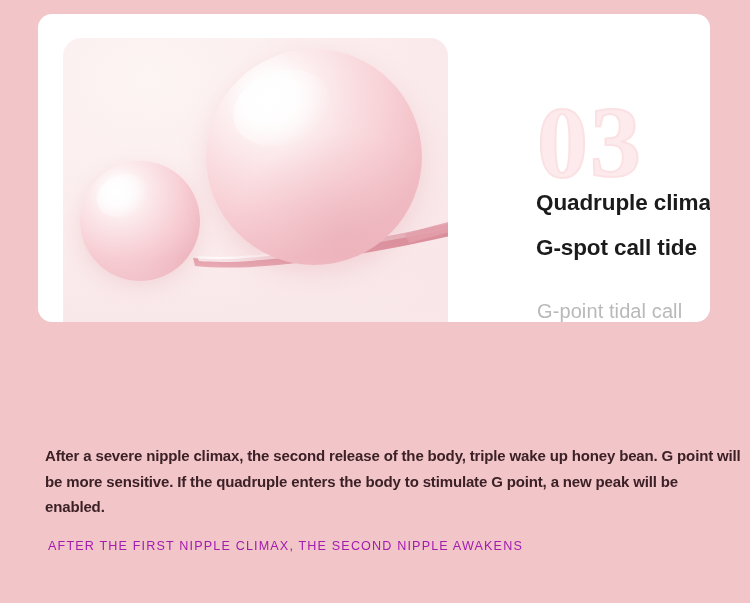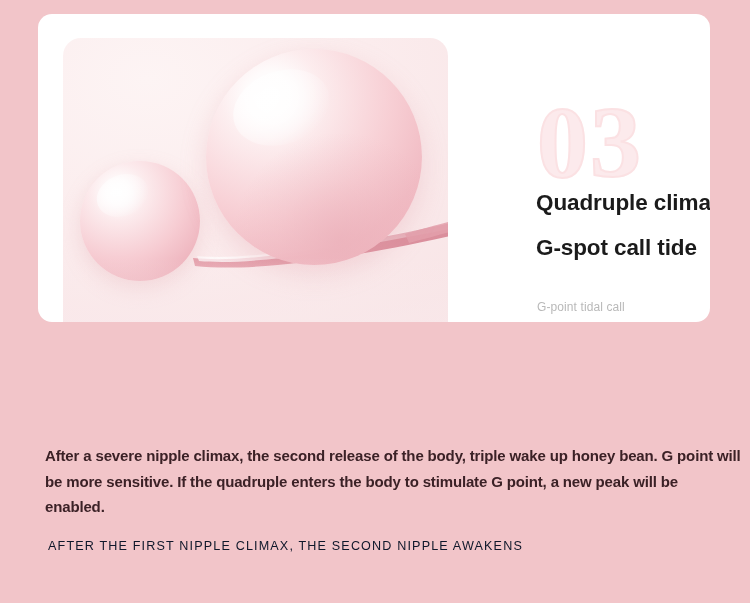--- a/index.html
+++ b/index.html
@@ -157,21 +157,21 @@
     line-height: 1.0;
   }
   .headline .line2 {
     display: block;
     margin-top: 22px;
   }
   .subtitle {
     position: absolute;
     left: 39px;
     top: 286px;
-    font-size: 12px;
+    font-size: 20px;
     font-weight: 400;
     color: #b9b9b9;
     letter-spacing: 0.1px;
   }
 
   
   .body-copy {
     position: absolute;
     left: 45px;
     top: 443px;
@@ -181,21 +181,21 @@
     line-height: 25.5px;
     color: #3b2126;
     letter-spacing: -0.15px;
   }
   .caption {
     position: absolute;
     left: 48px;
     top: 539px;
     font-size: 12.6px;
     font-weight: 400;
-    color: #0f172a;
+    color: #a21caf;
     letter-spacing: 1.15px;
     white-space: nowrap;
   }
 </style>
 </head>
 <body>
 
 <div class="card">
 
   <div class="photo">

